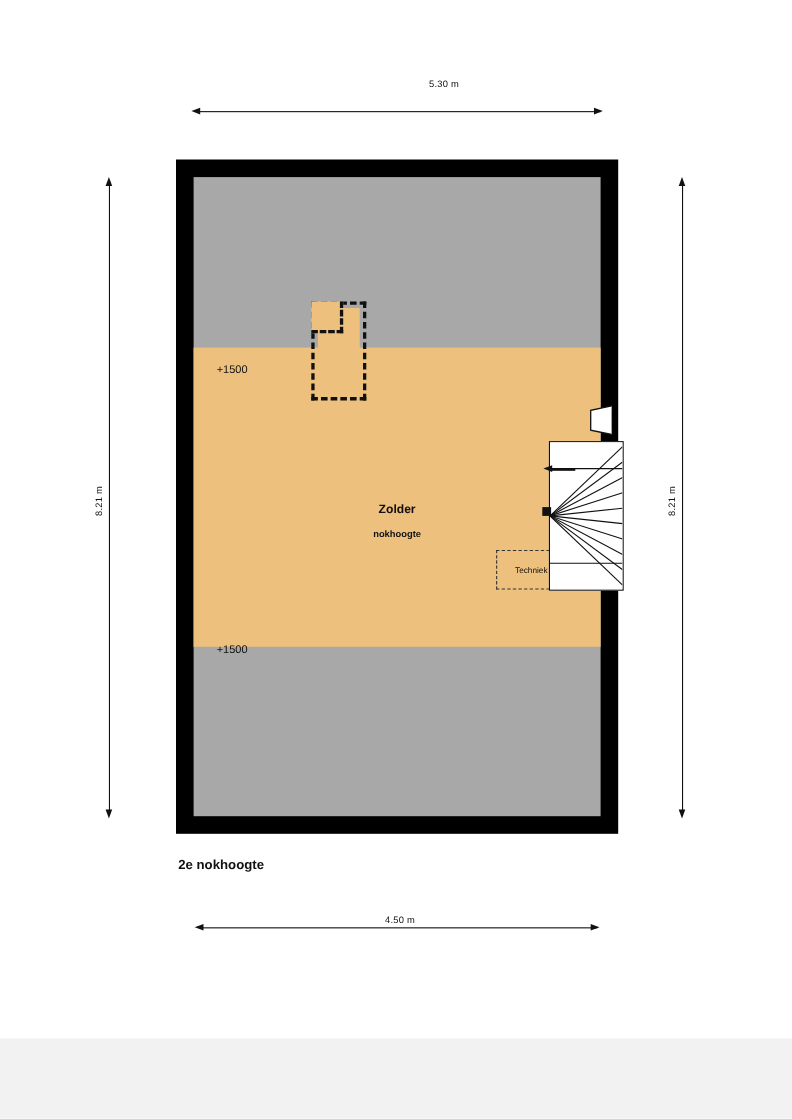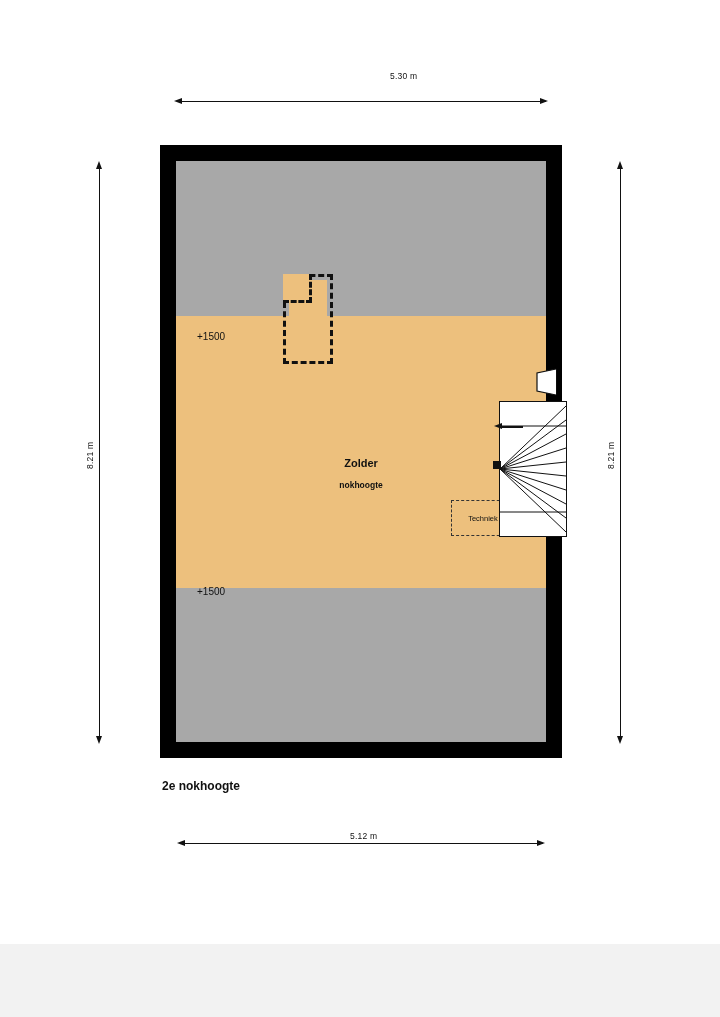--- a/index.html
+++ b/index.html
@@ -297,19 +297,19 @@
 
   </div>
 </div>
 
 <div id="plan-title">2e nokhoogte</div>
 
 <div class="abs">
   <div class="dim-line-h" style="left:183px; top:843px; width:360px;"></div>
   <div class="arrow arrow-left" style="left:177px; top:839.5px;"></div>
   <div class="arrow arrow-right" style="left:537px; top:839.5px;"></div>
-  <div class="dim-label" style="left:350px; top:831px;">5.12 m</div>
+  <div class="dim-label" style="left:350px; top:831px;">4.50 m</div>
 </div>
 
 <div id="footer">
   
   
 </div>
 
 </body></html>

